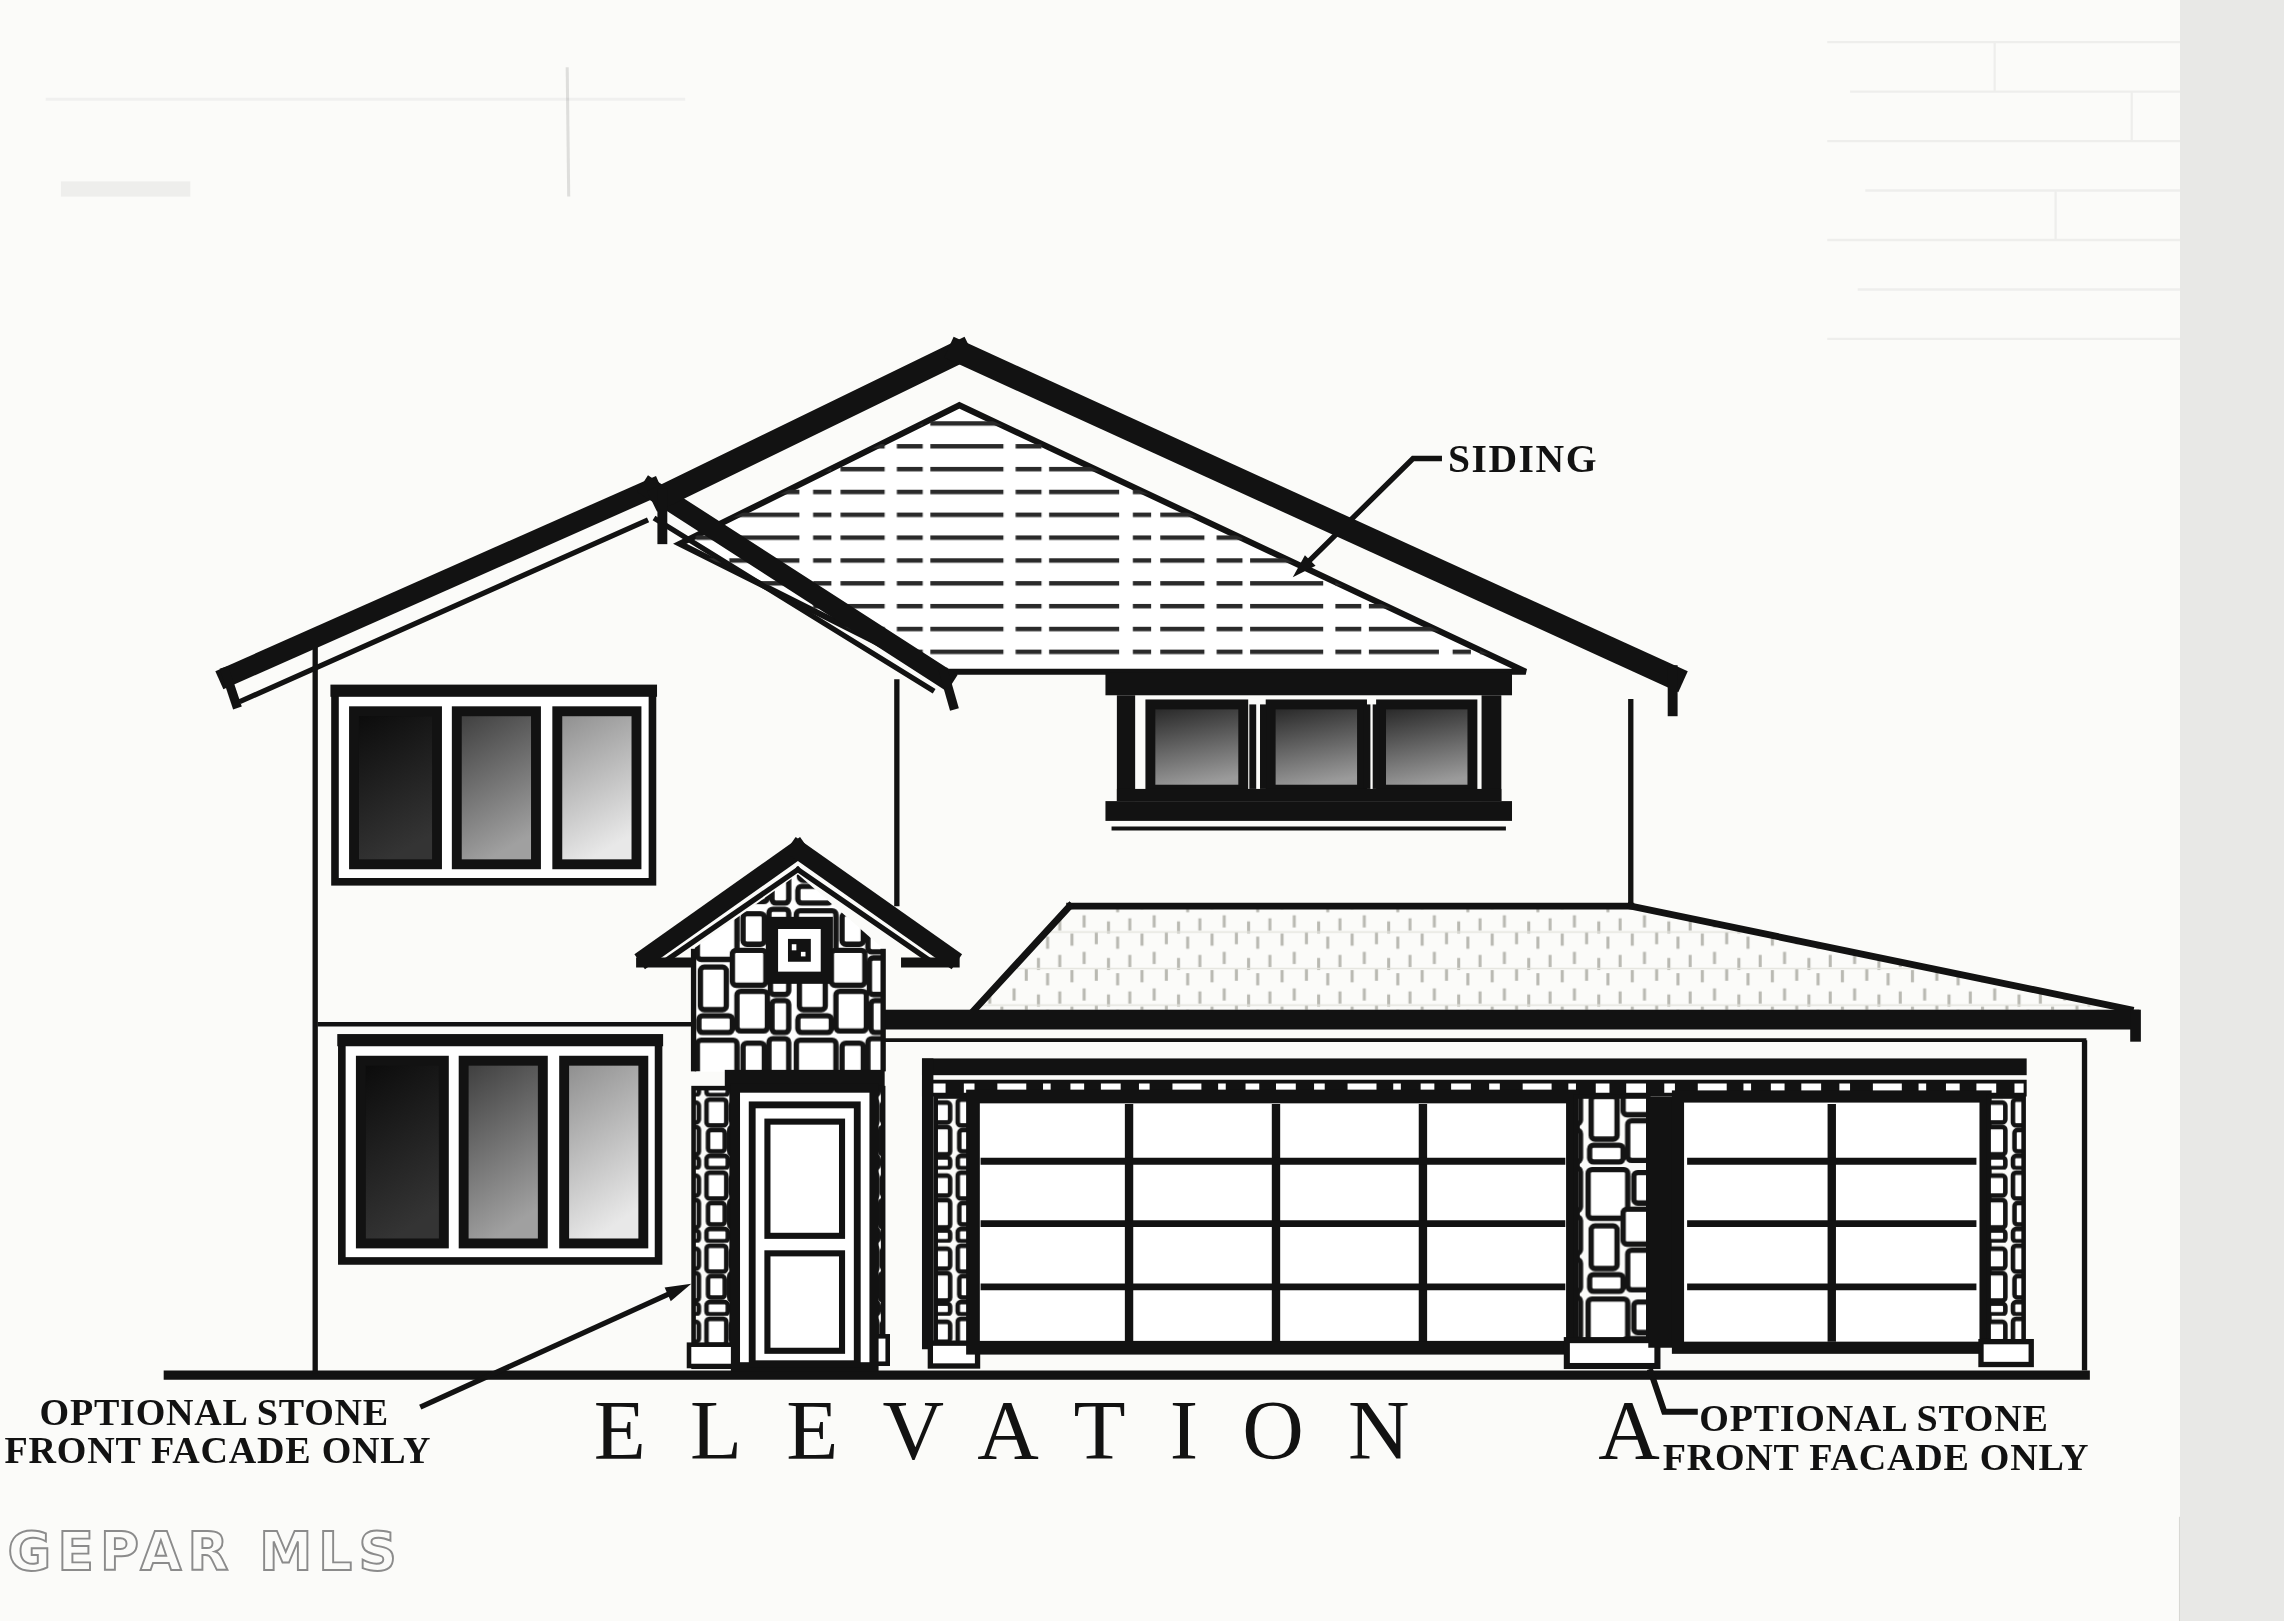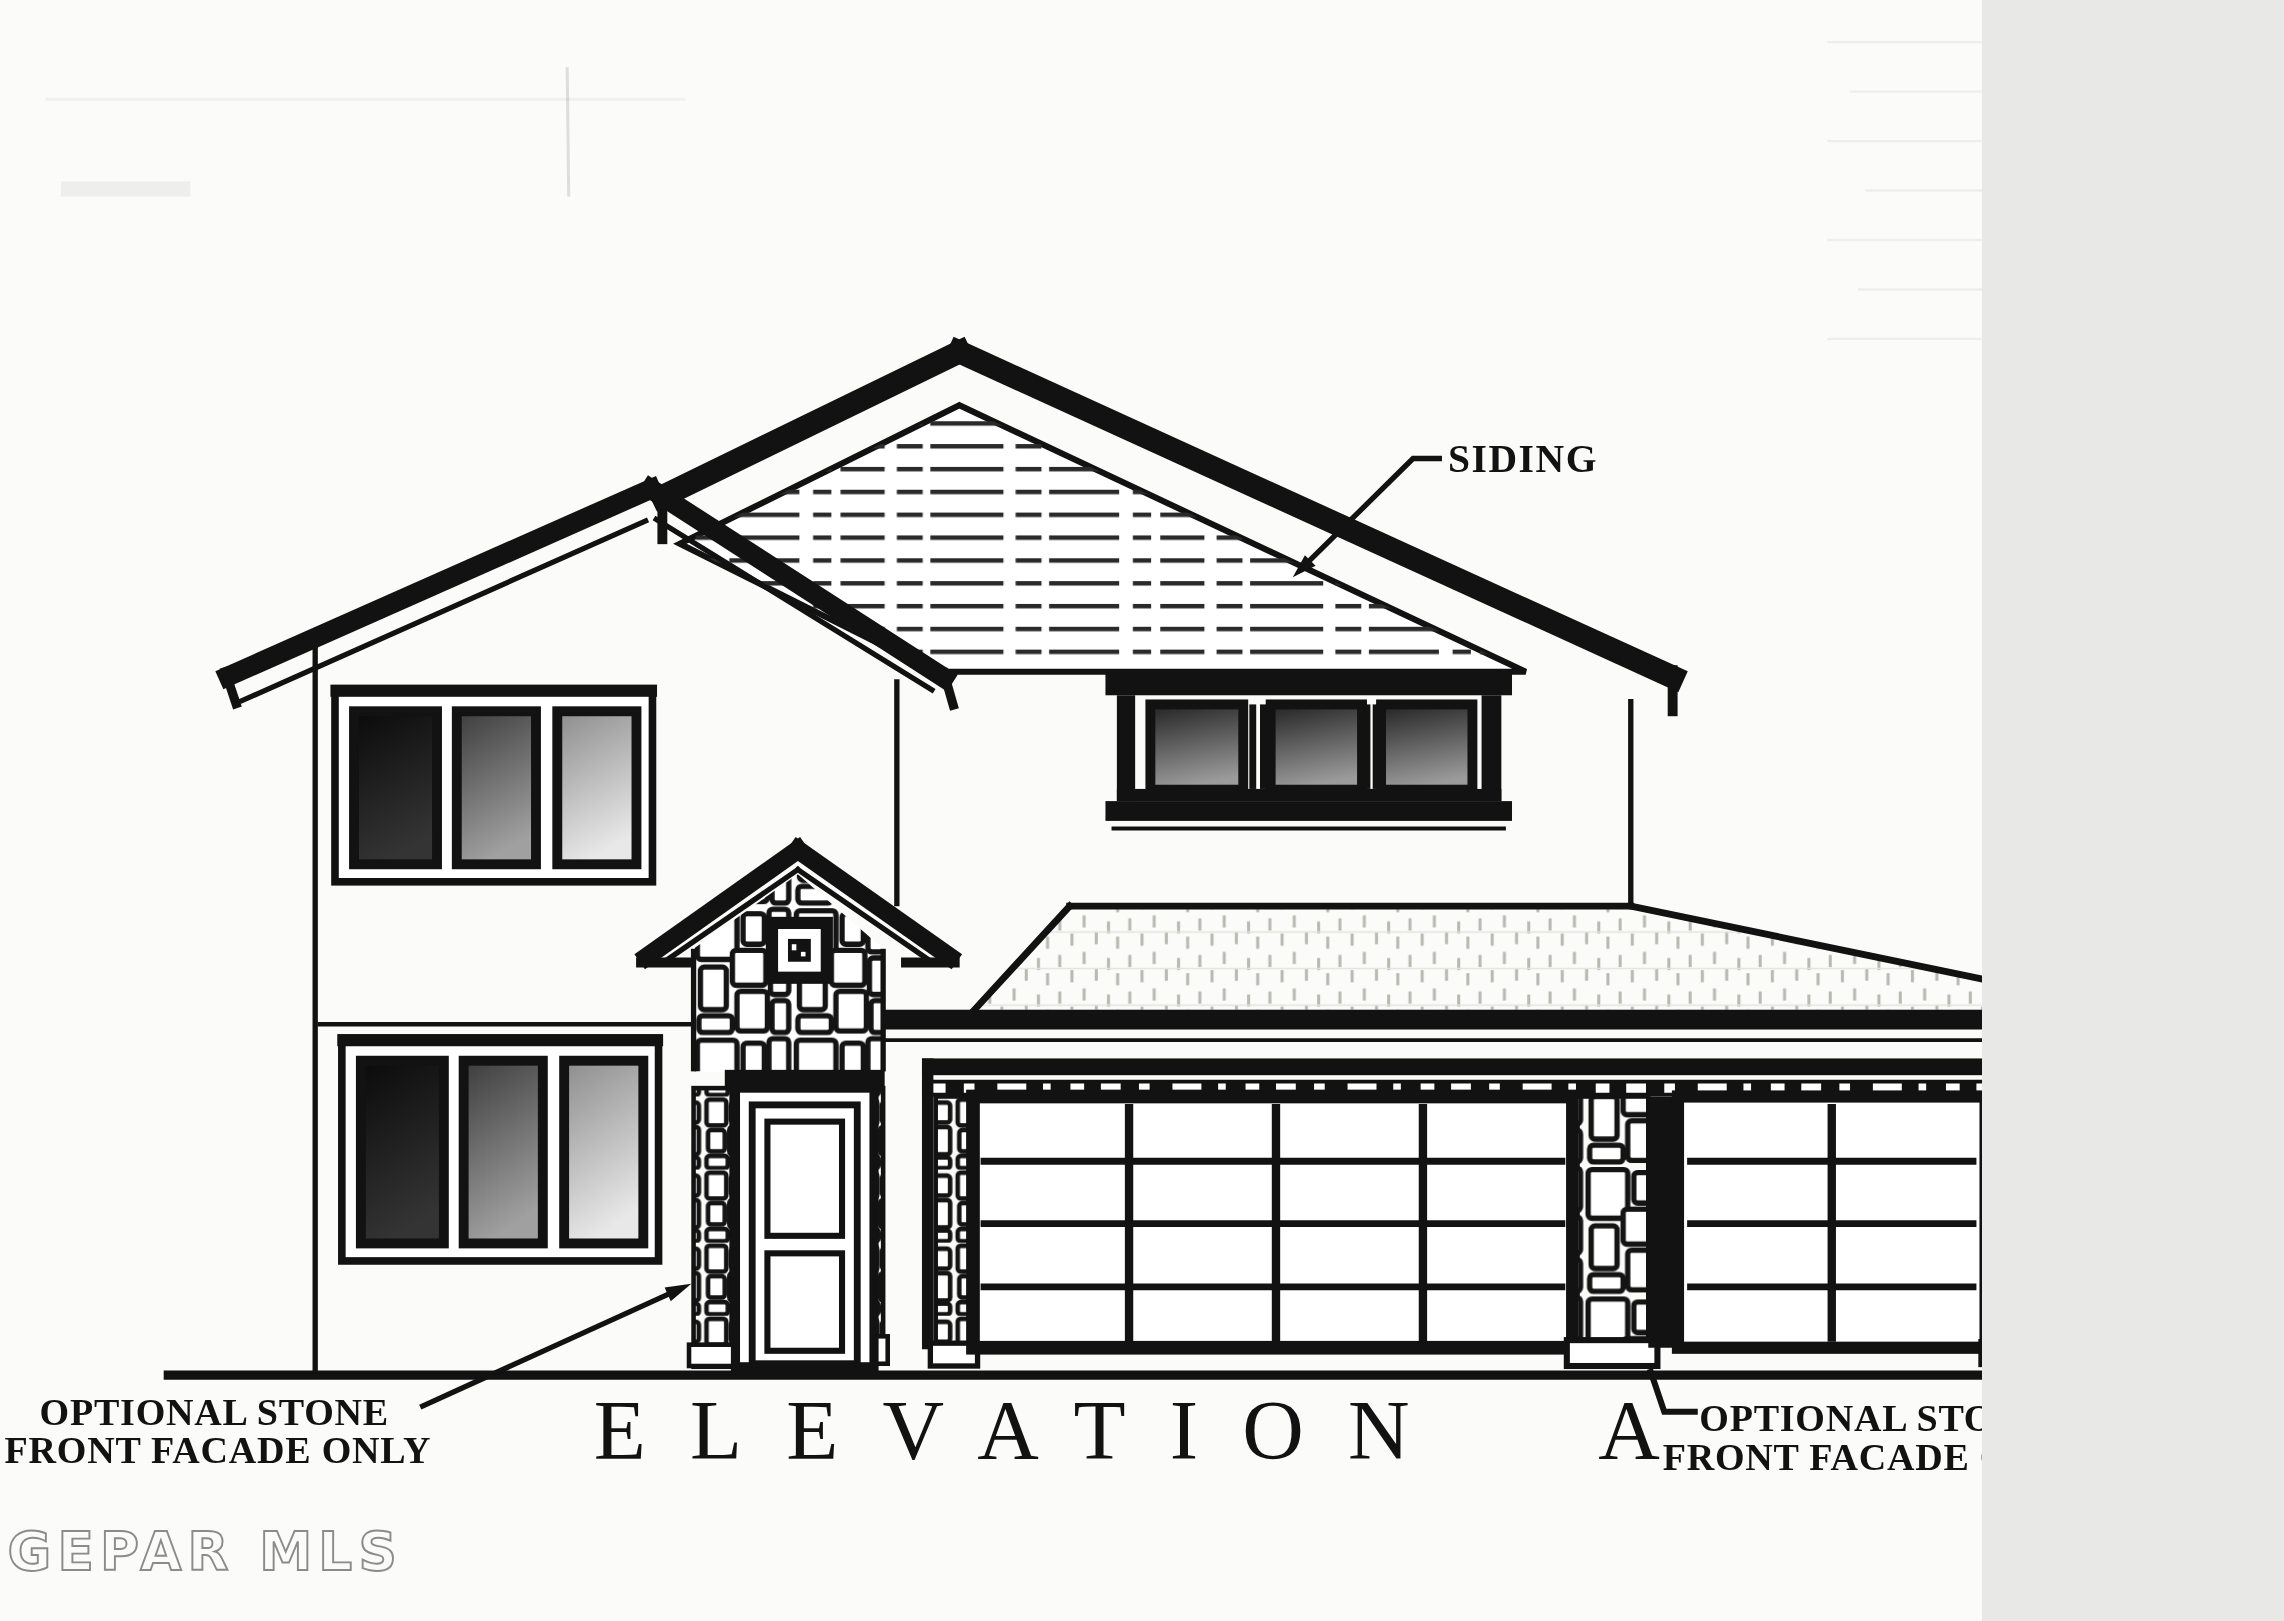--- a/index.html
+++ b/index.html
@@ -1,16 +1,16 @@
 <!DOCTYPE html>
 <html style="font-size:12px"><head>
 <meta charset="utf-8">
 <style>
   html,body{margin:0;padding:0;background:#e8e8e6;}
-  .page{position:relative;width:1982px;height:1622px;background:#fbfbf9;overflow:hidden;
+  .page{position:relative;width:2180px;height:1622px;background:#fbfbf9;overflow:hidden;
         font-family:"Liberation Serif",serif;}
   svg{position:absolute;left:0;top:0;}
   .note-text{font-family:"Liberation Serif",serif;font-weight:bold;}
   .title-text{font-family:"Liberation Serif",serif;}
   .wm-text{font-family:"DejaVu Sans",sans-serif;font-weight:bold;}
 </style>
 </head>
 <body>
 
 <div class="page">

